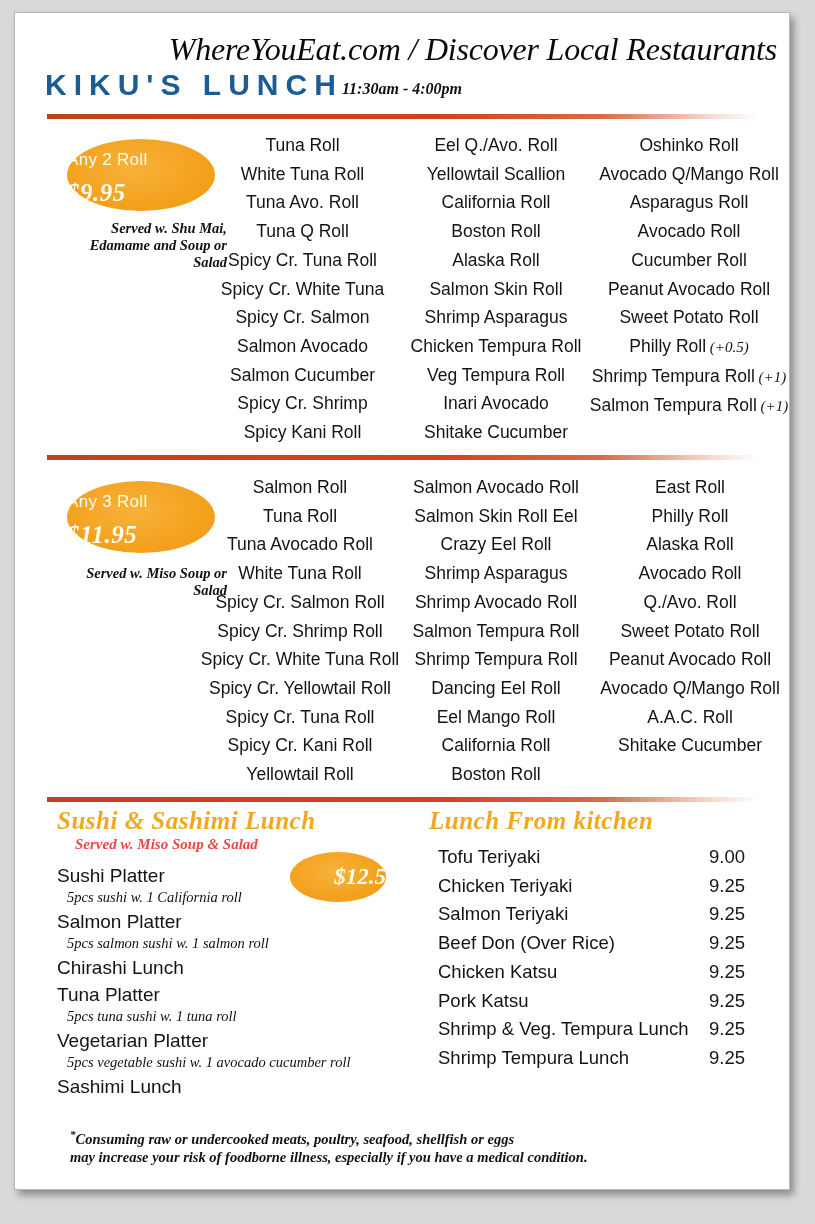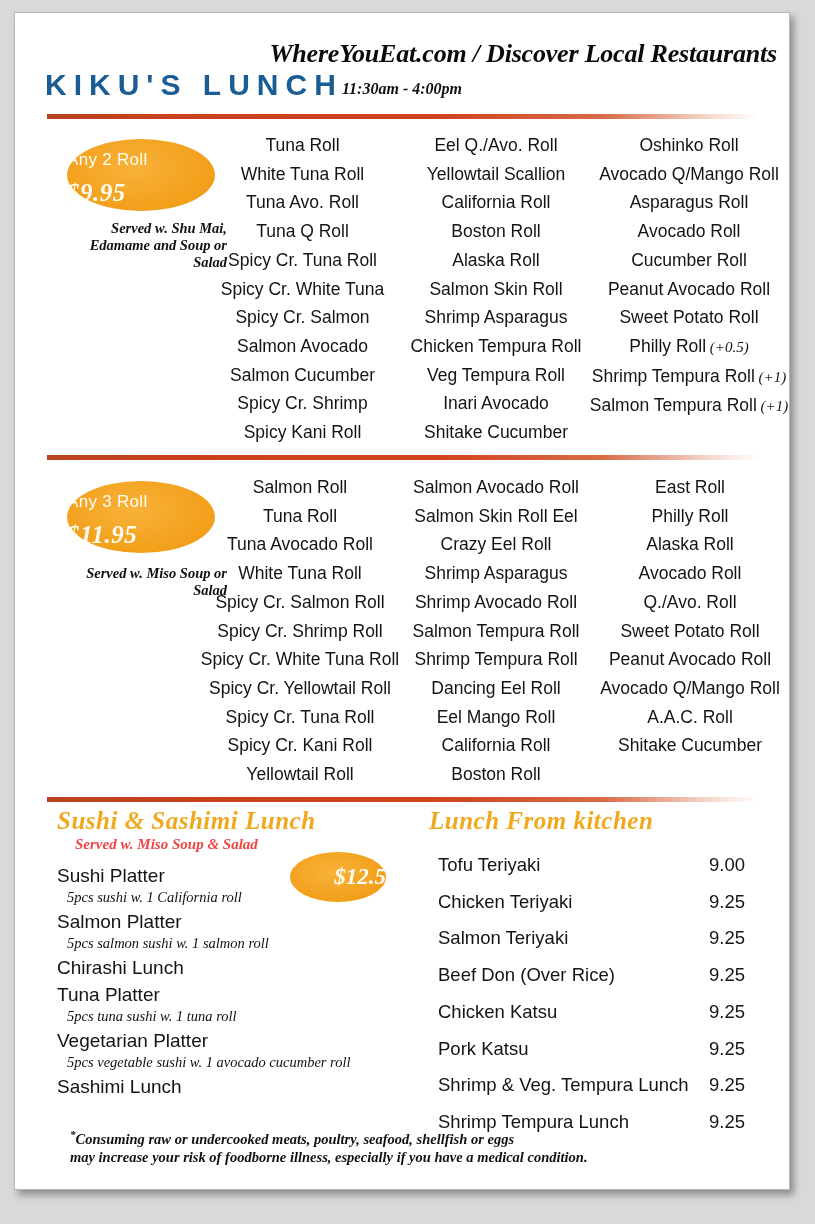--- a/index.html
+++ b/index.html
@@ -26,26 +26,25 @@
     overflow: hidden;
   }
 
   
   .site-credit {
     position: absolute;
     right: 12px;
     top: 18px;
     font-family: "Liberation Serif", serif;
     font-style: italic;
-    font-weight: bold;
-    font-size: 26px;
+    font-weight: normal;
+    font-size: 32px;
     color: #0a0a0a;
     letter-spacing: -0.2px;
     white-space: nowrap;
-    margin-top: 8px;
   }
   .menu-title {
     position: absolute;
     left: 30px;
     top: 55px;
     font-family: "Liberation Sans", sans-serif;
     font-weight: bold;
     font-size: 30px;
     letter-spacing: 7px;
     color: #1c5c95;
@@ -217,21 +216,21 @@
   .kitchen-row {
     display: flex;
     justify-content: space-between;
     align-items: baseline;
     font-family: "Liberation Sans", sans-serif;
     font-size: 18.5px;
     color: #141414;
     line-height: 28.7px;
     padding-left: 9px;
   }
-  .kitchen-row .price { font-size: 18.5px; padding-right: 24px; margin-top: 8px; }
+  .kitchen-row .price { font-size: 18.5px; padding-right: 24px; }
 
   
   #disclaimer {
     position: absolute;
     left: 55px;
     top: 1112px;
     width: 620px;
     font-family: "Liberation Serif", serif;
     font-style: italic;
     font-weight: bold;

